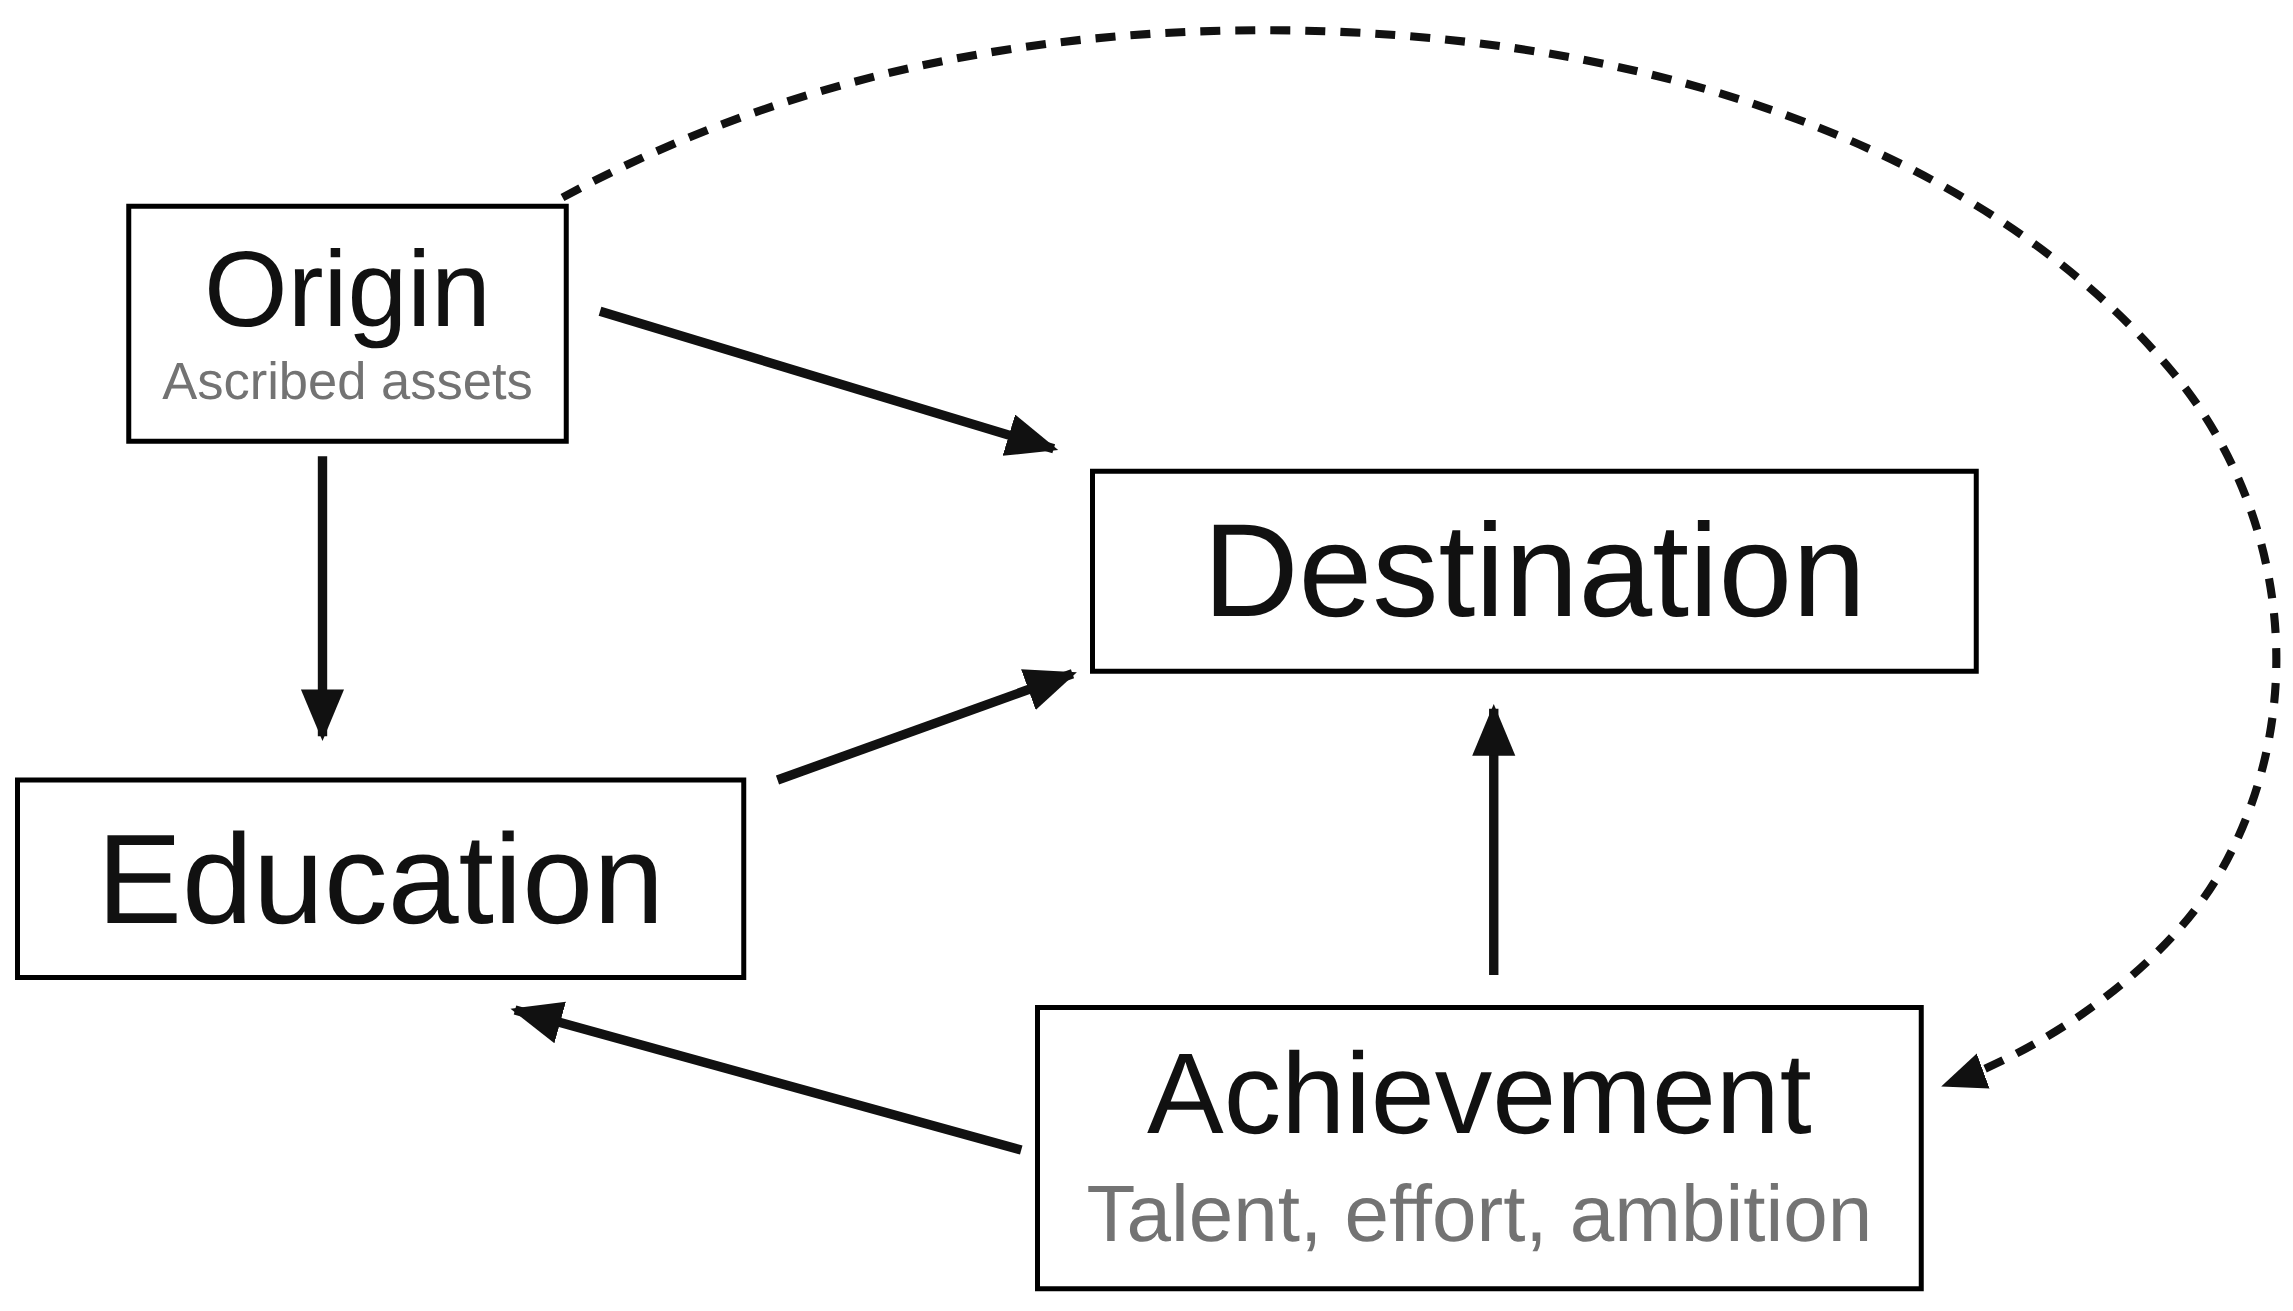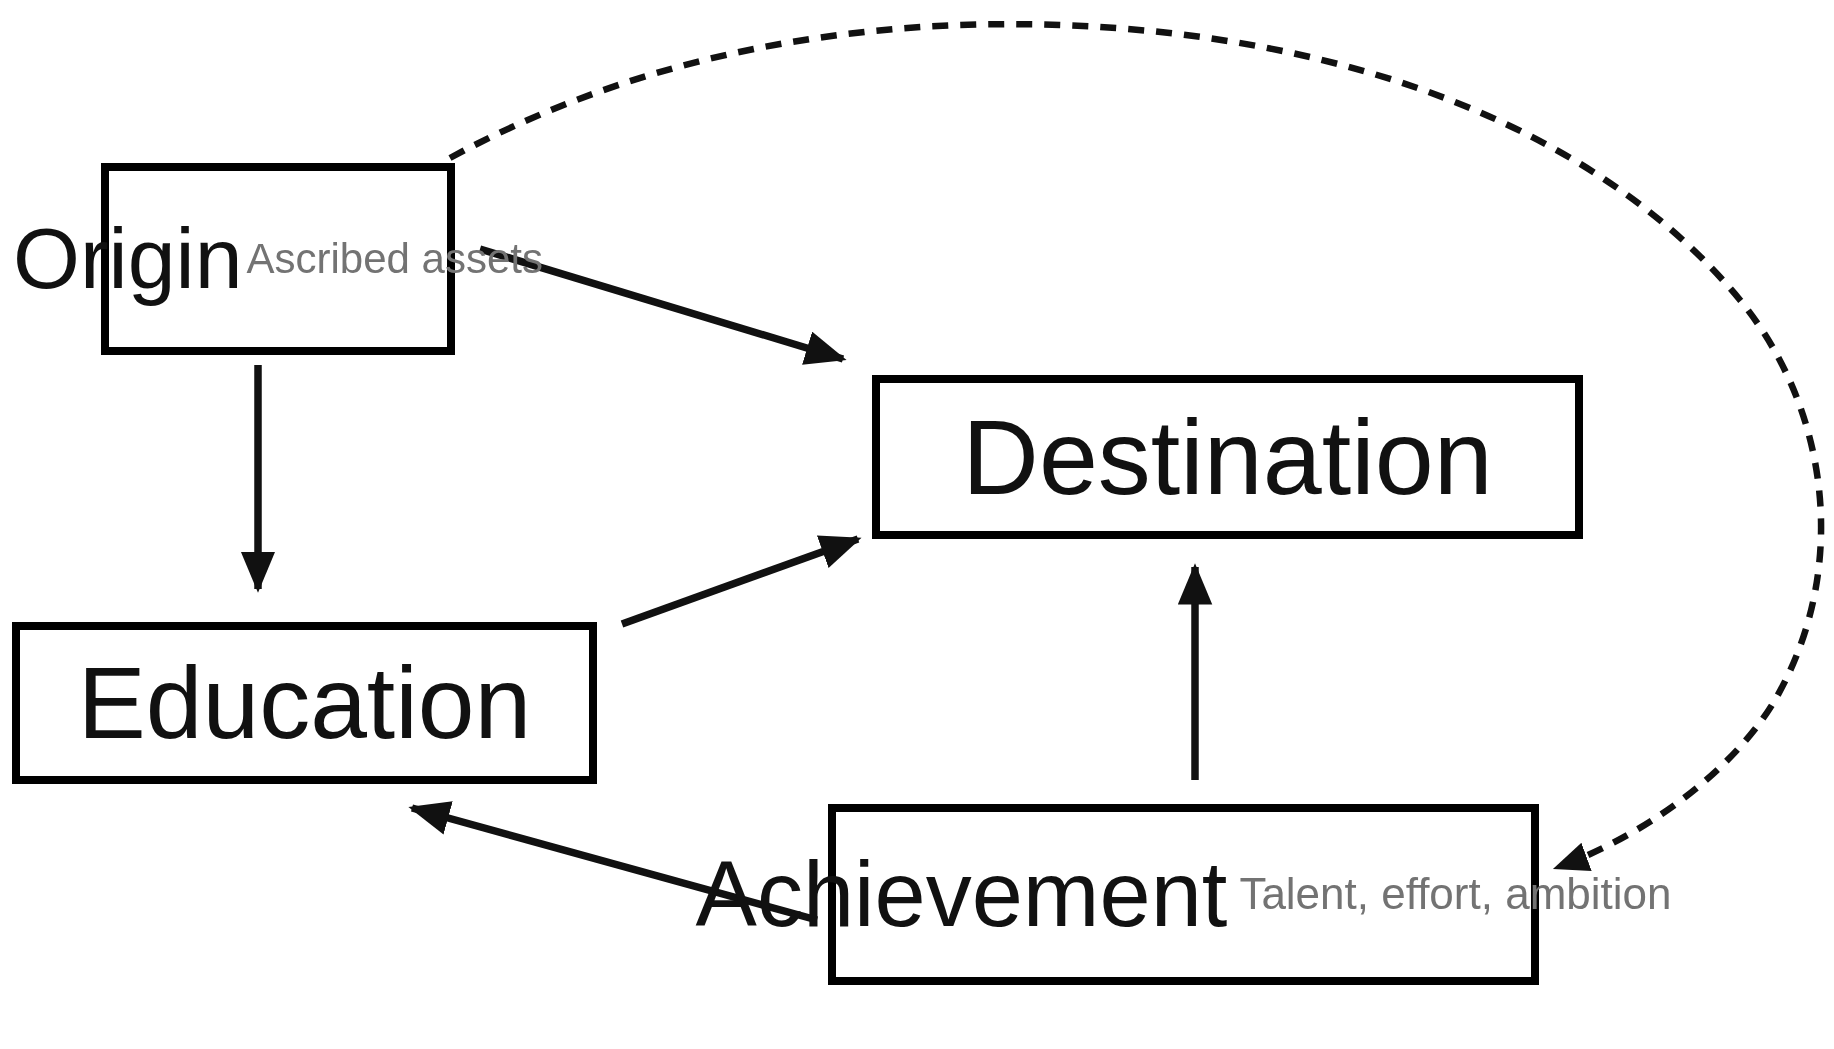--- a/index.html
+++ b/index.html
@@ -18,23 +18,24 @@
   }
   .edges-layer {
     position: absolute;
     inset: 0;
     width: 1834px;
     height: 1049px;
   }
   .node {
     position: absolute;
     box-sizing: border-box;
-    border: 8px solid #000000;
+    border: 4px solid #000000;
     background: #ffffff;
     display: flex;
+    flex-direction: column;
     align-items: center;
     justify-content: center;
     text-align: center;
   }
   .node .title {
     line-height: 1.02;
     white-space: nowrap;
     color: #111111;
   }
   .node .subtitle {
@@ -45,23 +46,23 @@
   .node-origin      { left: 101px; top: 163px; width: 354px; height: 192px; gap: 4px; }
   .node-origin .title    { font-size: 86px; }
   .node-origin .subtitle { font-size: 42px; }
 
   .node-destination { left: 872px; top: 375px; width: 711px; height: 164px; }
   .node-destination .title { font-size: 106px; }
 
   .node-education   { left: 12px;  top: 622px; width: 585px; height: 162px; }
   .node-education .title { font-size: 102px; }
 
-  .node-achievement { left: 828px; top: 804px; width: 711px; height: 181px; gap: 12px; }
+  .node-achievement { left: 828px; top: 804px; width: 711px; height: 229px; gap: 12px; }
   .node-achievement .title    { font-size: 92px; }
-  .node-achievement .subtitle { font-size: 44px; }
+  .node-achievement .subtitle { font-size: 64px; }
 </style>
 </head>
 <body>
 
 <div class="canvas">
 
   <svg class="edges-layer" viewBox="0 0 1834 1049" xmlns="http://www.w3.org/2000/svg">
     <defs>
       <marker id="arrowhead" markerWidth="6" markerHeight="5" refX="5" refY="2.3" orient="auto" markerUnits="strokeWidth">
         <path d="M0,0 L5.5,2.3 L0,4.6 Z" fill="#111111"></path>

